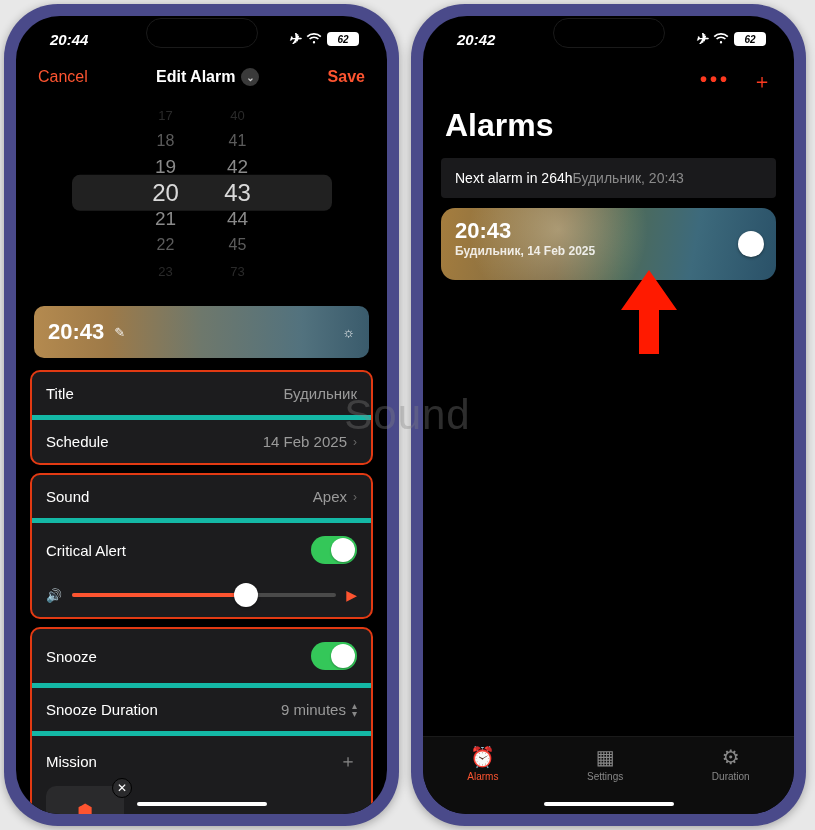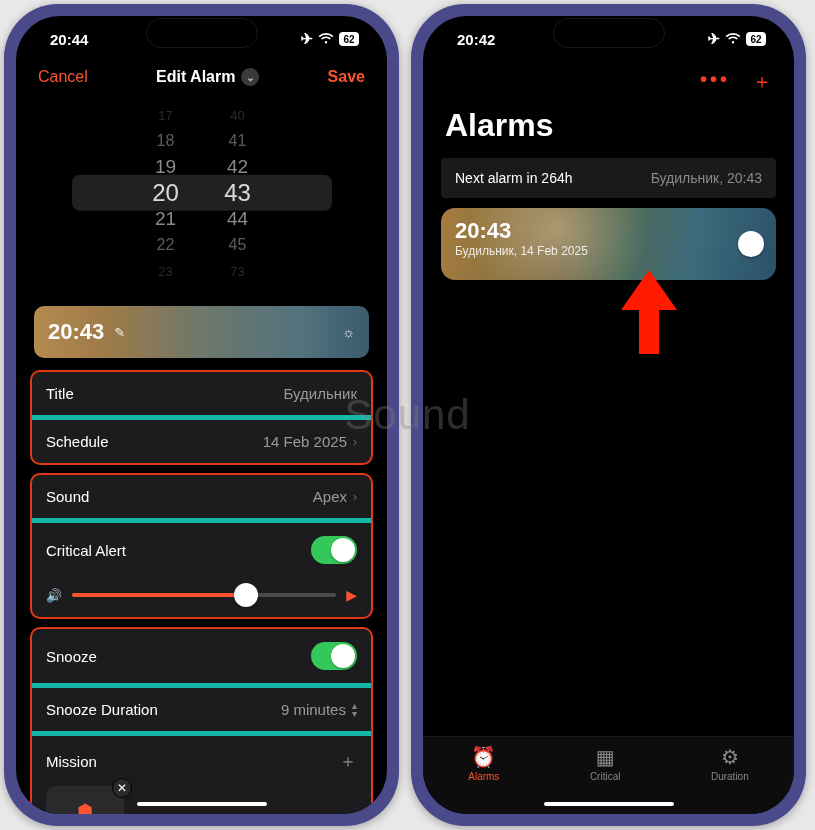--- a/index.html
+++ b/index.html
@@ -38,25 +38,26 @@
     z-index: 10;
     border: 1px solid #1a1a1a;
   }
   .status-bar {
     display: flex;
     justify-content: space-between;
     align-items: center;
     padding: 14px 28px 6px 34px;
     font-size: 15px;
     font-weight: 600;
+    font-style: italic;
   }
   .status-icons { display: flex; gap: 5px; align-items: center; }
   .battery-pill {
     display: inline-flex; align-items: center; justify-content: center;
-    width: 20px; height: 14px;
+    width: 32px; height: 14px;
     background: #fff; color: #000;
     border-radius: 4px;
     font-size: 10px; font-weight: 700;
   }
   
   .nav-header {
     display: flex;
     justify-content: space-between;
     align-items: center;
     padding: 14px 22px 10px;
@@ -180,41 +181,41 @@
   .ellipsis { letter-spacing: 3px; font-weight: 700; }
   .big-title {
     padding: 4px 22px 14px;
     font-size: 32px; font-weight: 700; color: #fff;
   }
   .next-pill {
     margin: 0 18px 10px;
     background: #1a1a1c;
     border-radius: 4px;
     padding: 12px 14px;
-    display: flex; justify-content: space-between;
+    display: flex; justify-content: flex-start;
     font-size: 14px;
   }
   .next-left { color: #fff; }
   .next-right { color: #8a8a8a; }
   .alarm-card {
     margin: 0 18px;
     height: 72px;
     border-radius: 14px;
     background: linear-gradient(100deg, #a57d3e 0%, #8f7240 18%, #715f3c 36%, #4d6a59 55%, #3d6a7c 75%, #2a5168 100%);
     position: relative;
     padding: 10px 14px;
     color: #fff;
   }
   .alarm-card::before {
     content: ""; position: absolute; inset: 0;
     border-radius: 14px;
     background: radial-gradient(circle at 35% 30%, rgba(255,240,200,0.4), transparent 40%);
   }
   .ac-time { font-size: 22px; font-weight: 600; position: relative; }
-  .ac-sub { font-size: 12px; opacity: 0.85; position: relative; }
+  .ac-sub { font-size: 12px; opacity: 0.85; position: relative; font-weight: bold; }
   .ac-knob {
     position: absolute; right: 12px; top: 50%;
     transform: translateY(-50%);
     width: 26px; height: 26px; background: #fff; border-radius: 50%;
     box-shadow: 0 1px 3px rgba(0,0,0,0.4);
   }
   .arrow-annot {
     position: absolute; left: 196px; top: 254px;
     width: 60px; height: 84px;
     pointer-events: none;
@@ -426,21 +427,21 @@
       <polygon points="30,0 58,40 40,40 40,84 20,84 20,40 2,40" fill="#ff1a00"></polygon>
     </svg>
 
     <div class="tab-bar">
       <div class="tab-item active">
         <span class="tab-icon">⏰</span>
         <span>Alarms</span>
       </div>
       <div class="tab-item">
         <span class="tab-icon">▦</span>
-        <span>Critical</span>
+        <span>Settings</span>
       </div>
       <div class="tab-item">
         <span class="tab-icon">⚙</span>
         <span>Duration</span>
       </div>
     </div>
 
     <div class="home-indicator"></div>
   </div>
 </div>

